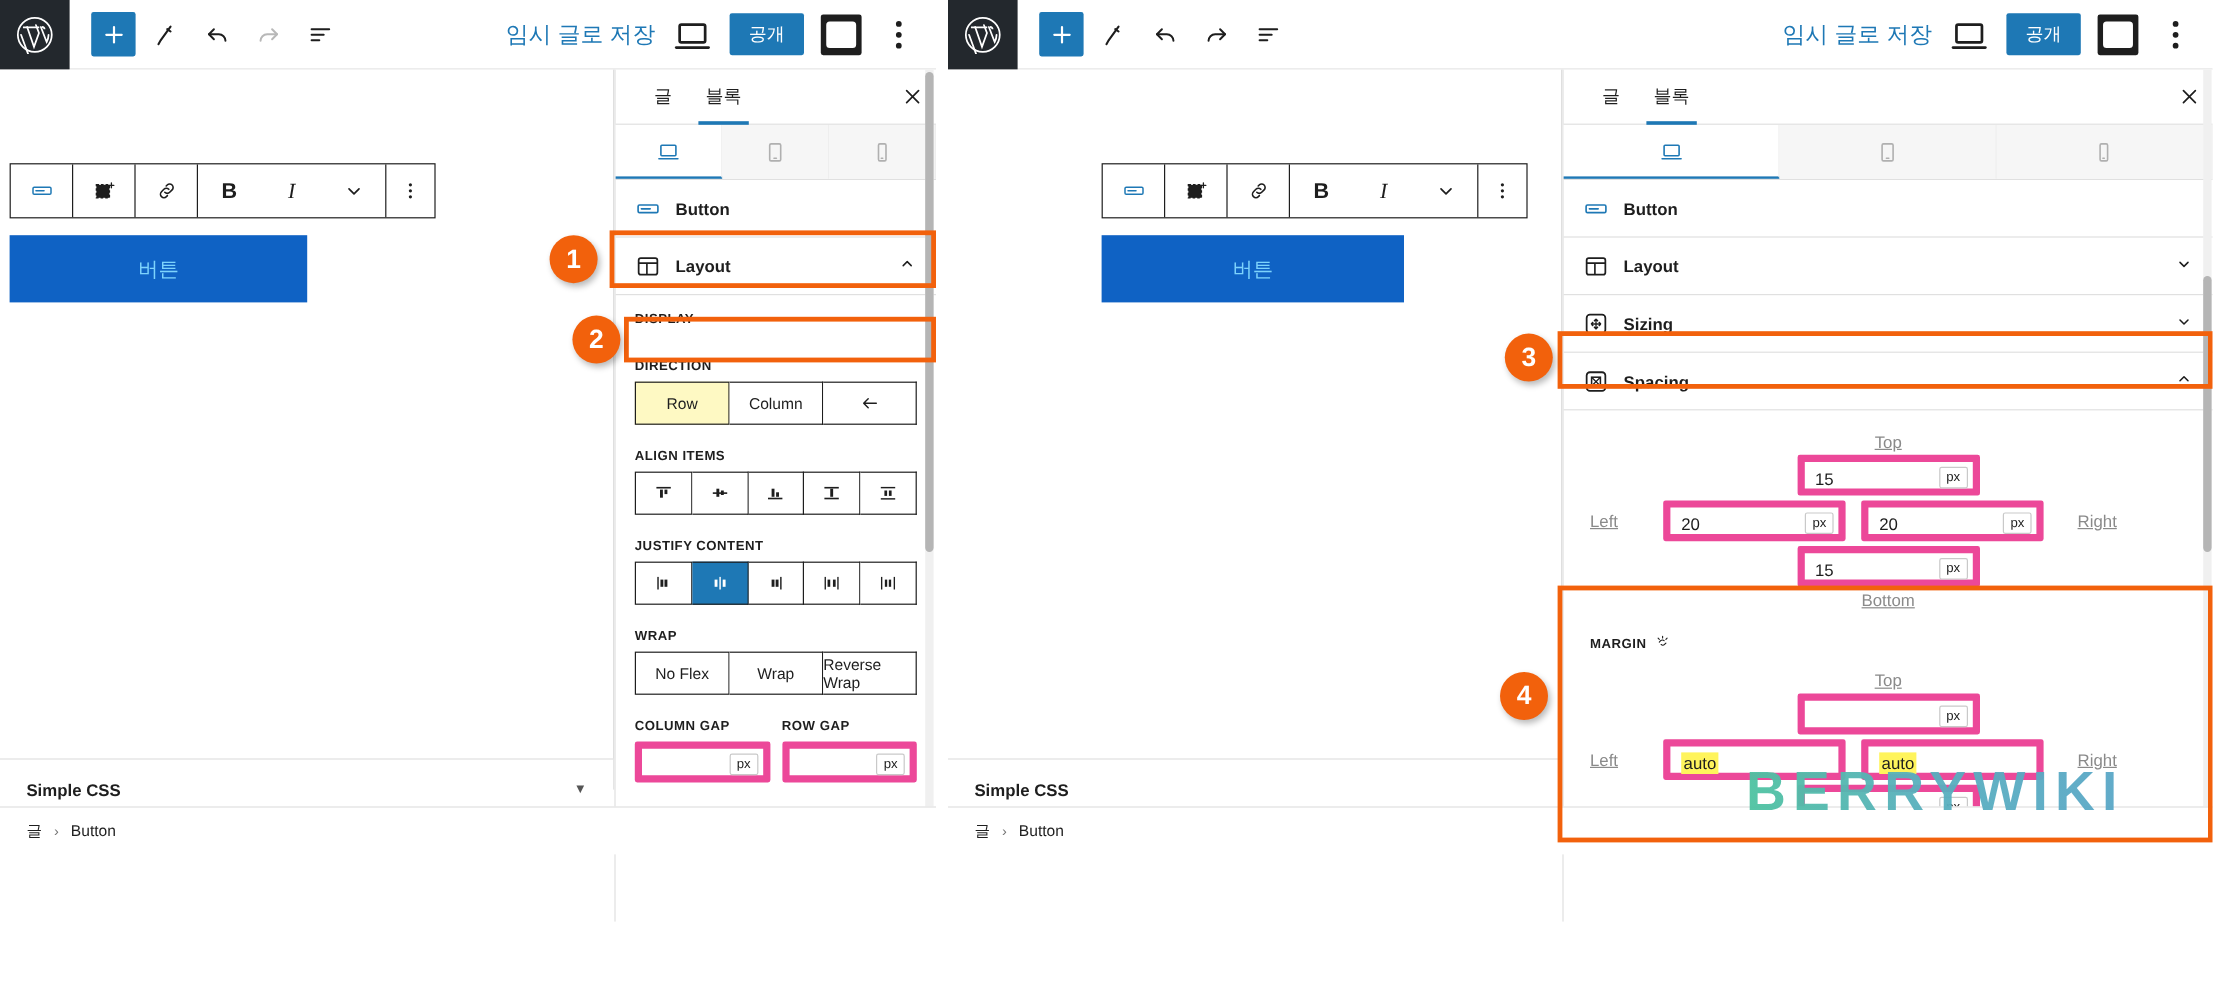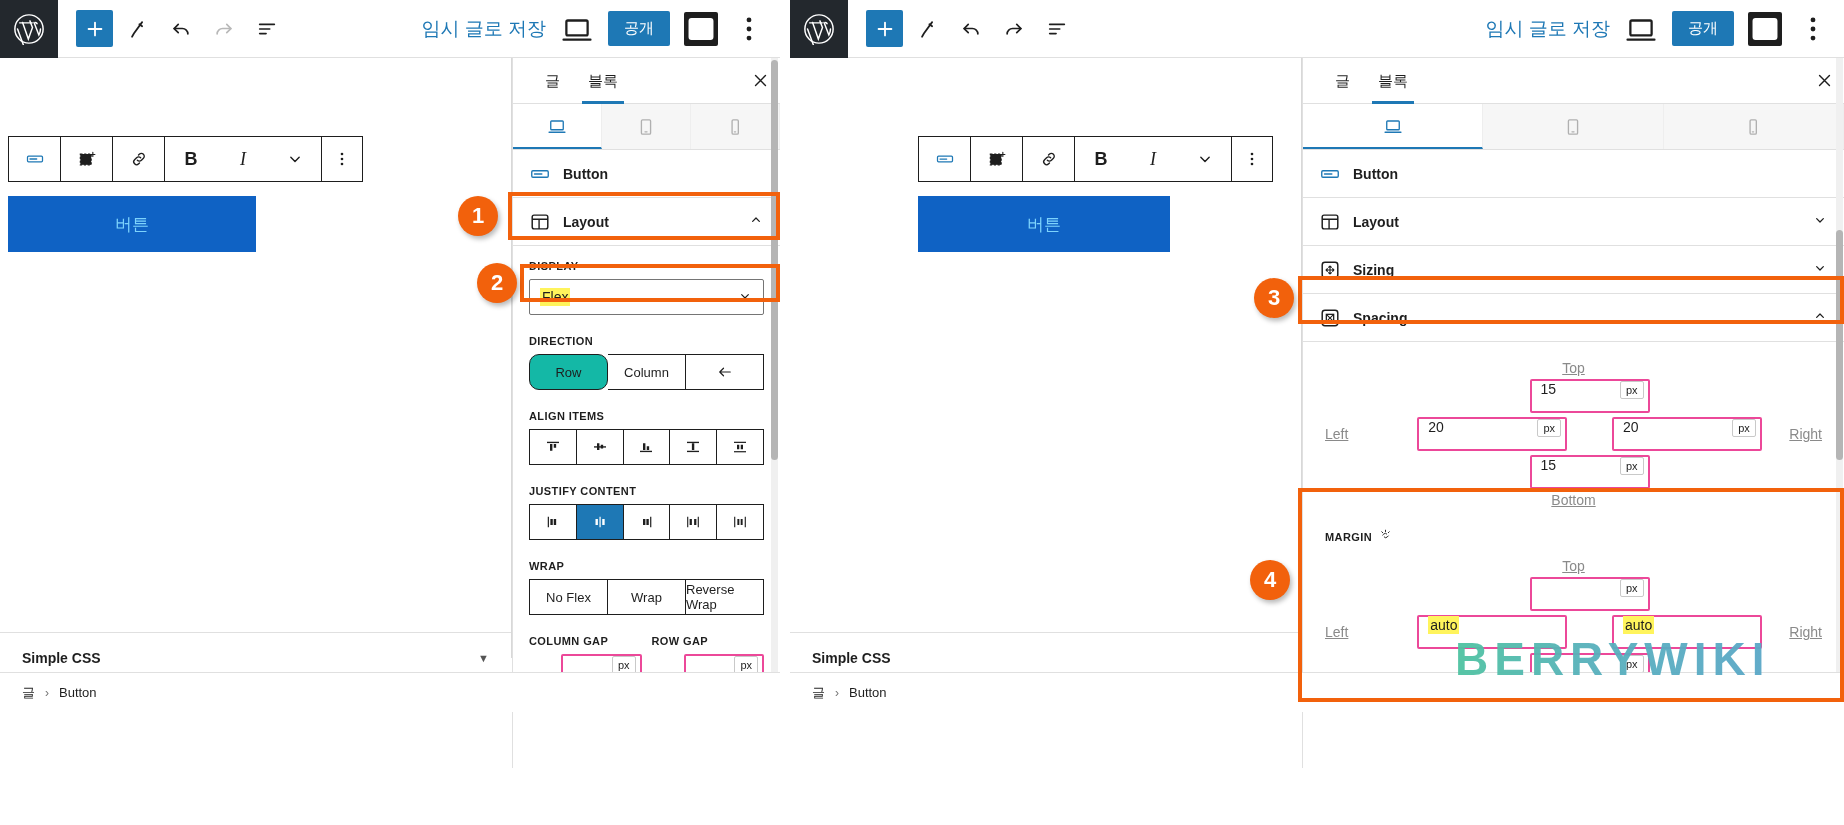--- a/index.html
+++ b/index.html
@@ -86,30 +86,30 @@
   .select-box { height:36px; border:1px solid #757575; border-radius:2px; display:flex;
                 align-items:center; padding:0 10px; font-size:14px; color:#1e1e1e; cursor:pointer; }
   .select-box .chev { margin-left:auto; }
   .hl { background:#fff45c; padding:1px 2px; }
 
   .seg { display:flex; }
   .seg > div { flex:1; height:36px; border:1px solid #1e1e1e; border-left:none;
                display:flex; align-items:center; justify-content:center; font-size:13px;
                color:#1e1e1e; cursor:pointer; background:#fff; }
   .seg > div:first-child { border-left:1px solid #1e1e1e; }
-  .seg > div.sel  { background:#14b8a6;border-radius:10px; }
+  .seg > div.sel  { background:#fef9c3; }
   .seg > div.blue { background:#1e78b5; color:#fff; }
   .seg > div.blue svg { fill:#fff; }
   .seg > div svg { width:18px; height:18px; }
 
   
   .box-ctl { position:relative; padding:6px 0 10px 0; }
   .mini-label { font-size:14px; color:#8a8a8a;text-decoration:underline; }
-  .num-field { height:34px; border:2px solid #ec4899; border-radius:2px; display:flex;
-               align-items:flex-start; padding:0 4px 0 9px; font-size:14px; color:#1e1e1e; background:#fff;margin-left:32px; }
+  .num-field { height:34px; border:6px solid #ec4899; border-radius:2px; display:flex;
+               align-items:flex-end; padding:0 4px 0 9px; font-size:14px; color:#1e1e1e; background:#fff; }
   .num-field .val { flex:1; }
   .unit { font-size:11px; color:#1e1e1e; border:1px solid #c9c9c9; border-radius:2px;
           padding:2px 5px; background:#fff; }
   .row-center { display:flex; justify-content:center; }
   .row-lr { display:flex; align-items:center; gap:13px; }
 
   
   .footer-panel { position:absolute; background:#fff; border-top:1px solid #e0e0e0;
                   display:flex; align-items:center; padding:0 22px; font-size:14px;
                   font-weight:bold; color:#1e1e1e; }
@@ -306,28 +306,20 @@
         <span>Layout</span>
         <span class="chev">
           <svg viewBox="0 0 24 24" fill="none" stroke="#1e1e1e" stroke-width="1.9" stroke-linecap="round" stroke-linejoin="round">
             <path d="M7 14l5-5 5 5"></path>
           </svg>
         </span>
       </div>
 
       <div class="ctl-block">
         <div class="ctl-label">DISPLAY</div>
-        <div class="select-box">
-          <span class="hl">Flex</span>
-          <span class="chev">
-            <svg viewBox="0 0 24 24" width="16" height="16" fill="none" stroke="#1e1e1e" stroke-width="1.7" stroke-linecap="round" stroke-linejoin="round">
-              <path d="M7 10l5 5 5-5"></path>
-            </svg>
-          </span>
-        </div>
       </div>
 
       <div class="ctl-block" style="padding-top:20px;">
         <div class="ctl-label">DIRECTION</div>
         <div class="seg">
           <div class="sel">Row</div>
           <div>Column</div>
           <div>
             <svg viewBox="0 0 24 24" fill="none" stroke="#1e1e1e" stroke-width="1.6" stroke-linecap="round" stroke-linejoin="round">
               <path d="M19 12H5M10 7l-5 5 5 5"></path>

